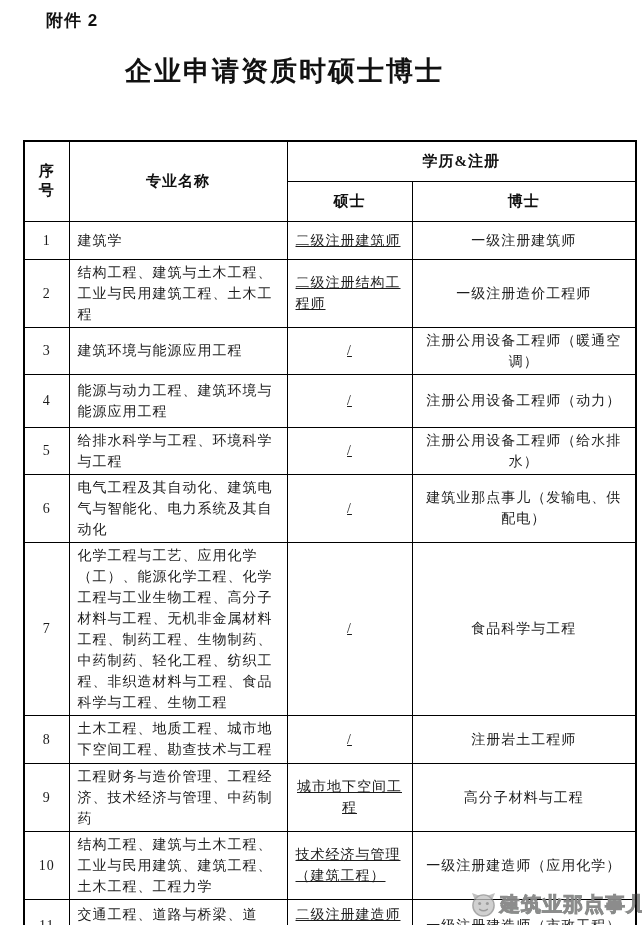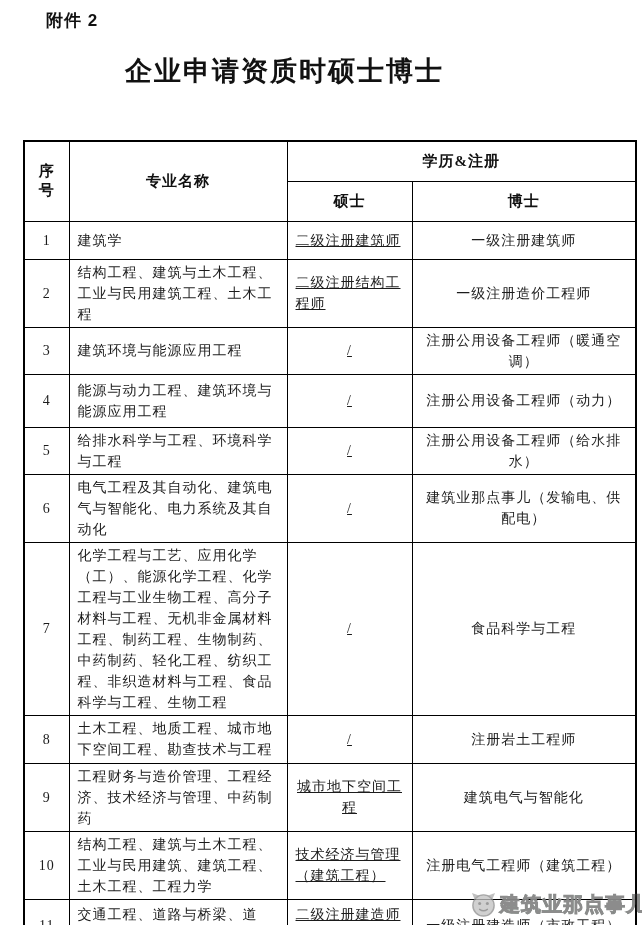--- a/index.html
+++ b/index.html
@@ -151,27 +151,27 @@
       <tr>
         <td class="no">8</td>
         <td class="major">土木工程、地质工程、城市地下空间工程、勘查技术与工程</td>
         <td class="master c">/</td>
         <td class="doctor">注册岩土工程师</td>
       </tr>
       <tr>
         <td class="no">9</td>
         <td class="major">工程财务与造价管理、工程经济、技术经济与管理、中药制药</td>
         <td class="master c">城市地下空间工程</td>
-        <td class="doctor">建筑电气与智能化</td>
+        <td class="doctor">高分子材料与工程</td>
       </tr>
       <tr>
         <td class="no">10</td>
         <td class="major">结构工程、建筑与土木工程、工业与民用建筑、建筑工程、土木工程、工程力学</td>
         <td class="master">技术经济与管理（建筑工程）</td>
-        <td class="doctor">注册电气工程师（建筑工程）</td>
+        <td class="doctor">一级注册建造师（应用化学）</td>
       </tr>
       <tr>
         <td class="no">11</td>
         <td class="major">交通工程、道路与桥梁、道路、桥梁、结构、桥梁与隧道</td>
         <td class="master">二级注册建造师（市政工程）</td>
         <td class="doctor">一级注册建造师（市政工程）</td>
       </tr>
 
     </tbody>
   </table>

